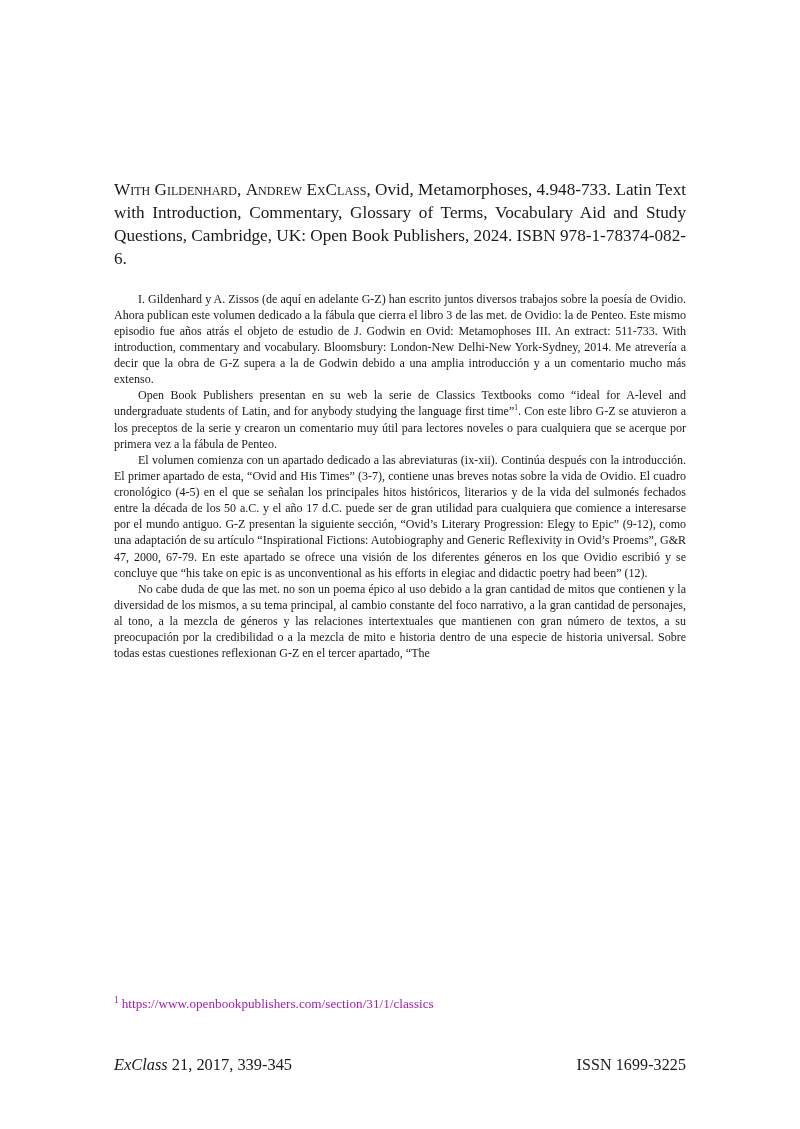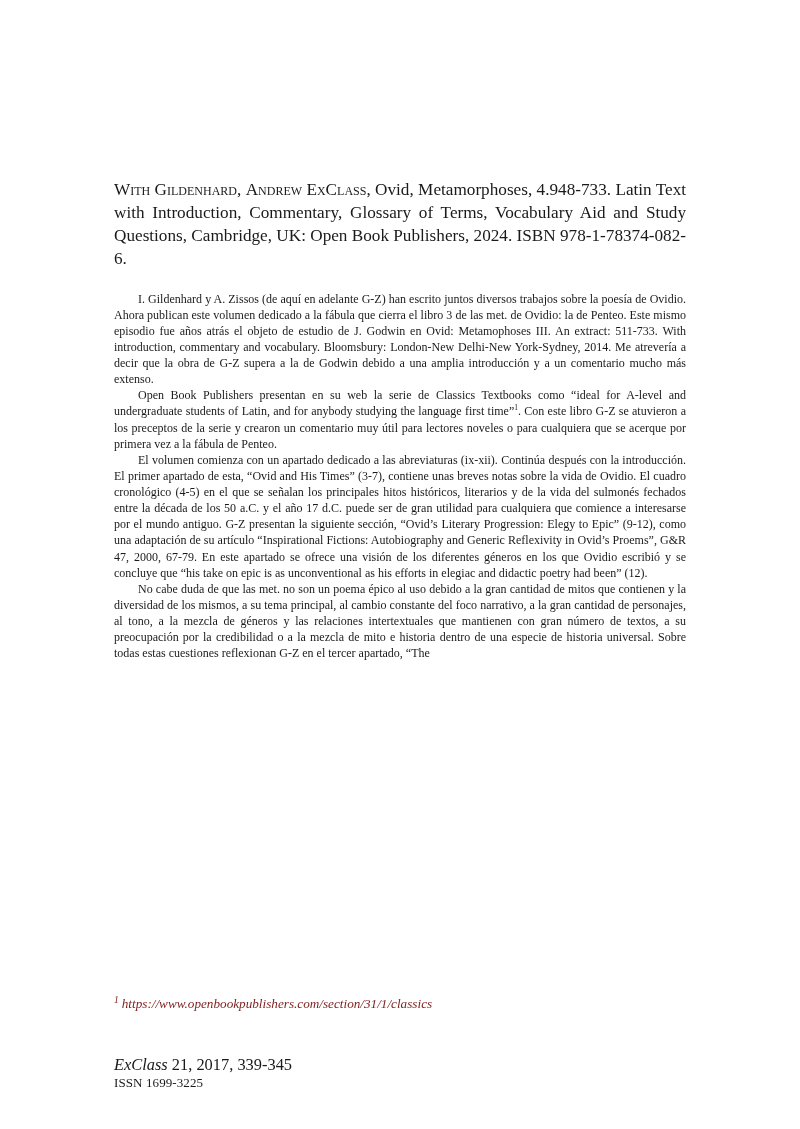--- a/index.html
+++ b/index.html
@@ -61,45 +61,43 @@
     left: 114px;
     top: 995px;
     width: 572px;
   }
   .footnote {
     font-size: 13.2px;
     line-height: 1.3;
     margin: 0;
     padding-left: 16px;
     text-indent: -16px;
-    color: #7f1d1d;
-    font-style: italic;
+    color: #a21caf;
   }
   .footnote .fn-marker {
     font-size: 9.5px;
     vertical-align: super;
     line-height: 0;
     padding-right: 3px;
   }
   .page-footer {
     position: absolute;
     left: 114px;
     top: 1055px;
     width: 572px;
     display: flex;
     justify-content: space-between;
     align-items: baseline;
     font-size: 16.4px;
-    flex-direction: column;
   }
   .footer-left .it {
     font-style: italic;
   }
   .footer-right {
-    font-size: 13px;
+    font-size: 16px;
     letter-spacing: 0.1px;
     text-align: right;
   }
 </style>
 </head>
 <body>
 
 <div class="page">
 
   <div class="content">

